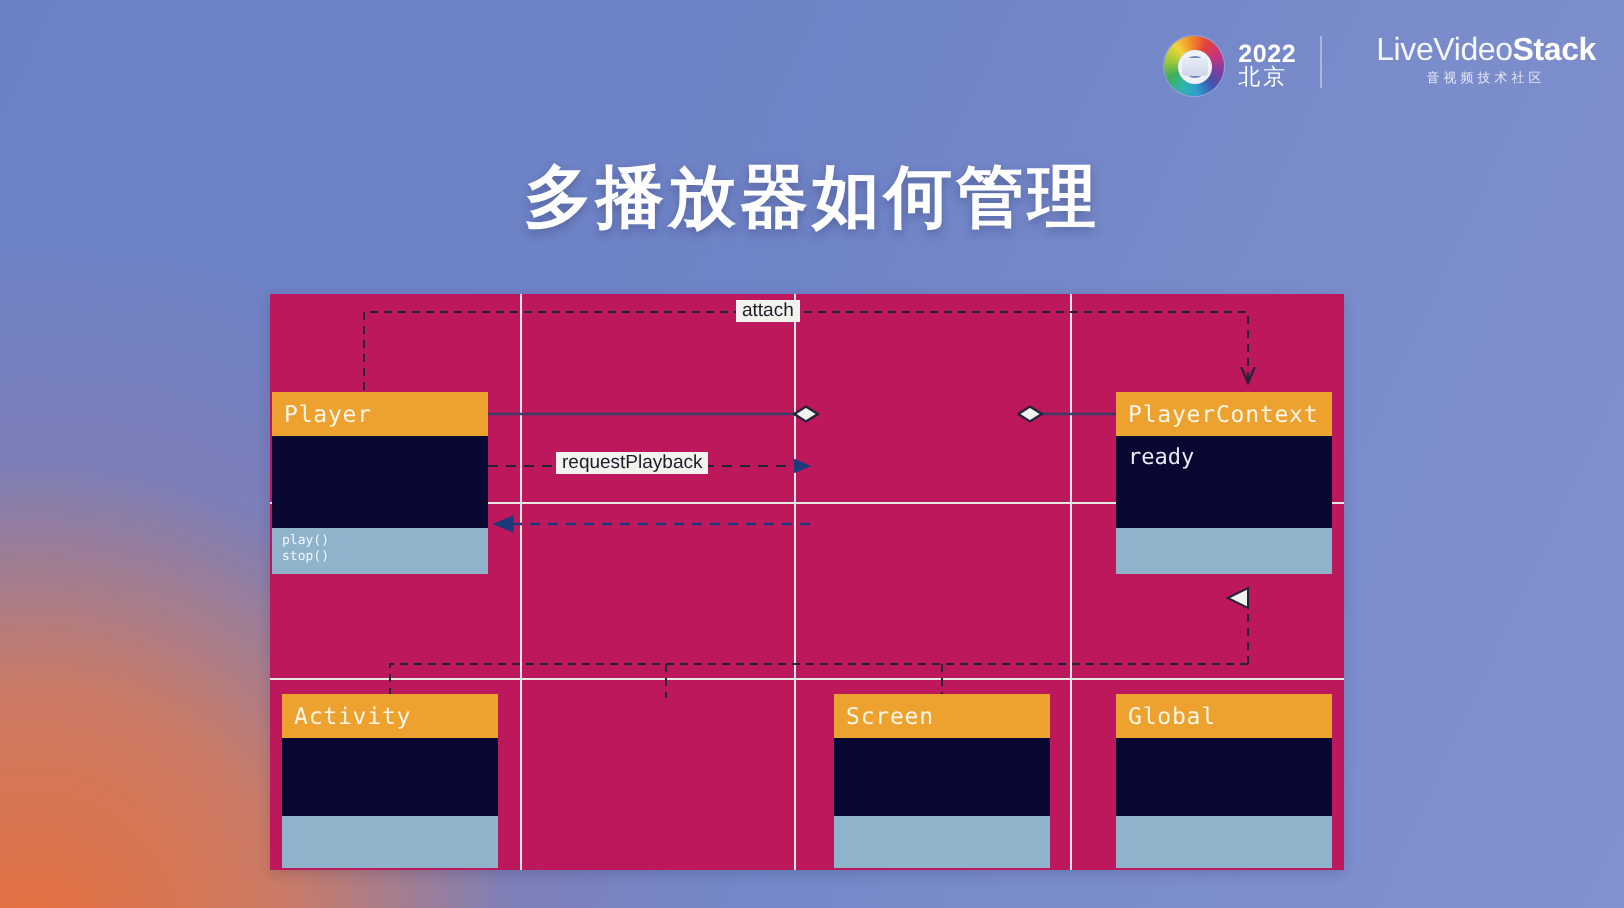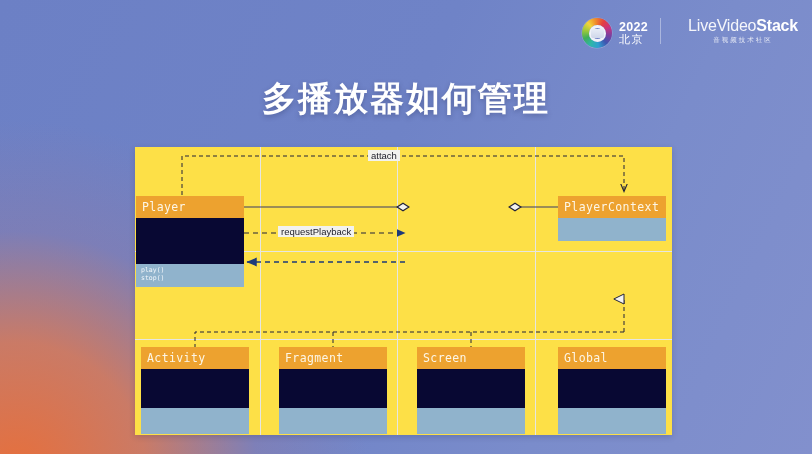--- a/index.html
+++ b/index.html
@@ -46,21 +46,21 @@
   .lvs .l2{font-size:6.5px;letter-spacing:2px;opacity:.8;text-align:center;margin-top:2px;white-space:nowrap;}
 
   .title{
     position:absolute;top:76px;left:0;width:100%;text-align:center;
     color:#ffffff;font-size:34px;font-weight:bold;letter-spacing:2px;
     text-shadow:0 2px 5px rgba(40,45,90,.35);
   }
 
   .panel{
     position:absolute;left:135px;top:147px;width:537px;height:288px;
-    background:#fde047;
+    background:#be185d;
     box-shadow:0 2px 6px rgba(30,35,70,.18);
     overflow:hidden;
   }
   .grid-v,.grid-h{position:absolute;background:#e6e6e2;}
   .grid-v{width:1px;top:0;bottom:0;}
   .grid-h{height:1px;left:0;right:0;}
 
   .node{position:absolute;width:108px;border-radius:11px;}
   .node .hdr{
     height:22px;background:#eda22f;color:#fdf6e6;
@@ -164,34 +164,30 @@
     <div class="body"></div>
     <div class="foot">
       <div>play()</div>
       <div>stop()</div>
     </div>
   </div>
 
 
   <div class="node tall" style="left:423px;top:49px">
     <div class="hdr">PlayerContext</div>
+    <div class="body">ready</div>
     <div class="foot"></div>
   </div>
 
   <div class="node bottom" style="left:6px;top:200px">
     <div class="hdr">Activity</div>
     <div class="body"></div>
     <div class="foot"></div>
   </div>
 
-  <div class="node bottom" style="left:144px;top:200px">
-    <div class="hdr">Fragment</div>
-    <div class="body"></div>
-    <div class="foot"></div>
-  </div>
 
   <div class="node bottom" style="left:282px;top:200px">
     <div class="hdr">Screen</div>
     <div class="body"></div>
     <div class="foot"></div>
   </div>
 
   <div class="node bottom" style="left:423px;top:200px">
     <div class="hdr">Global</div>
     <div class="body"></div>

